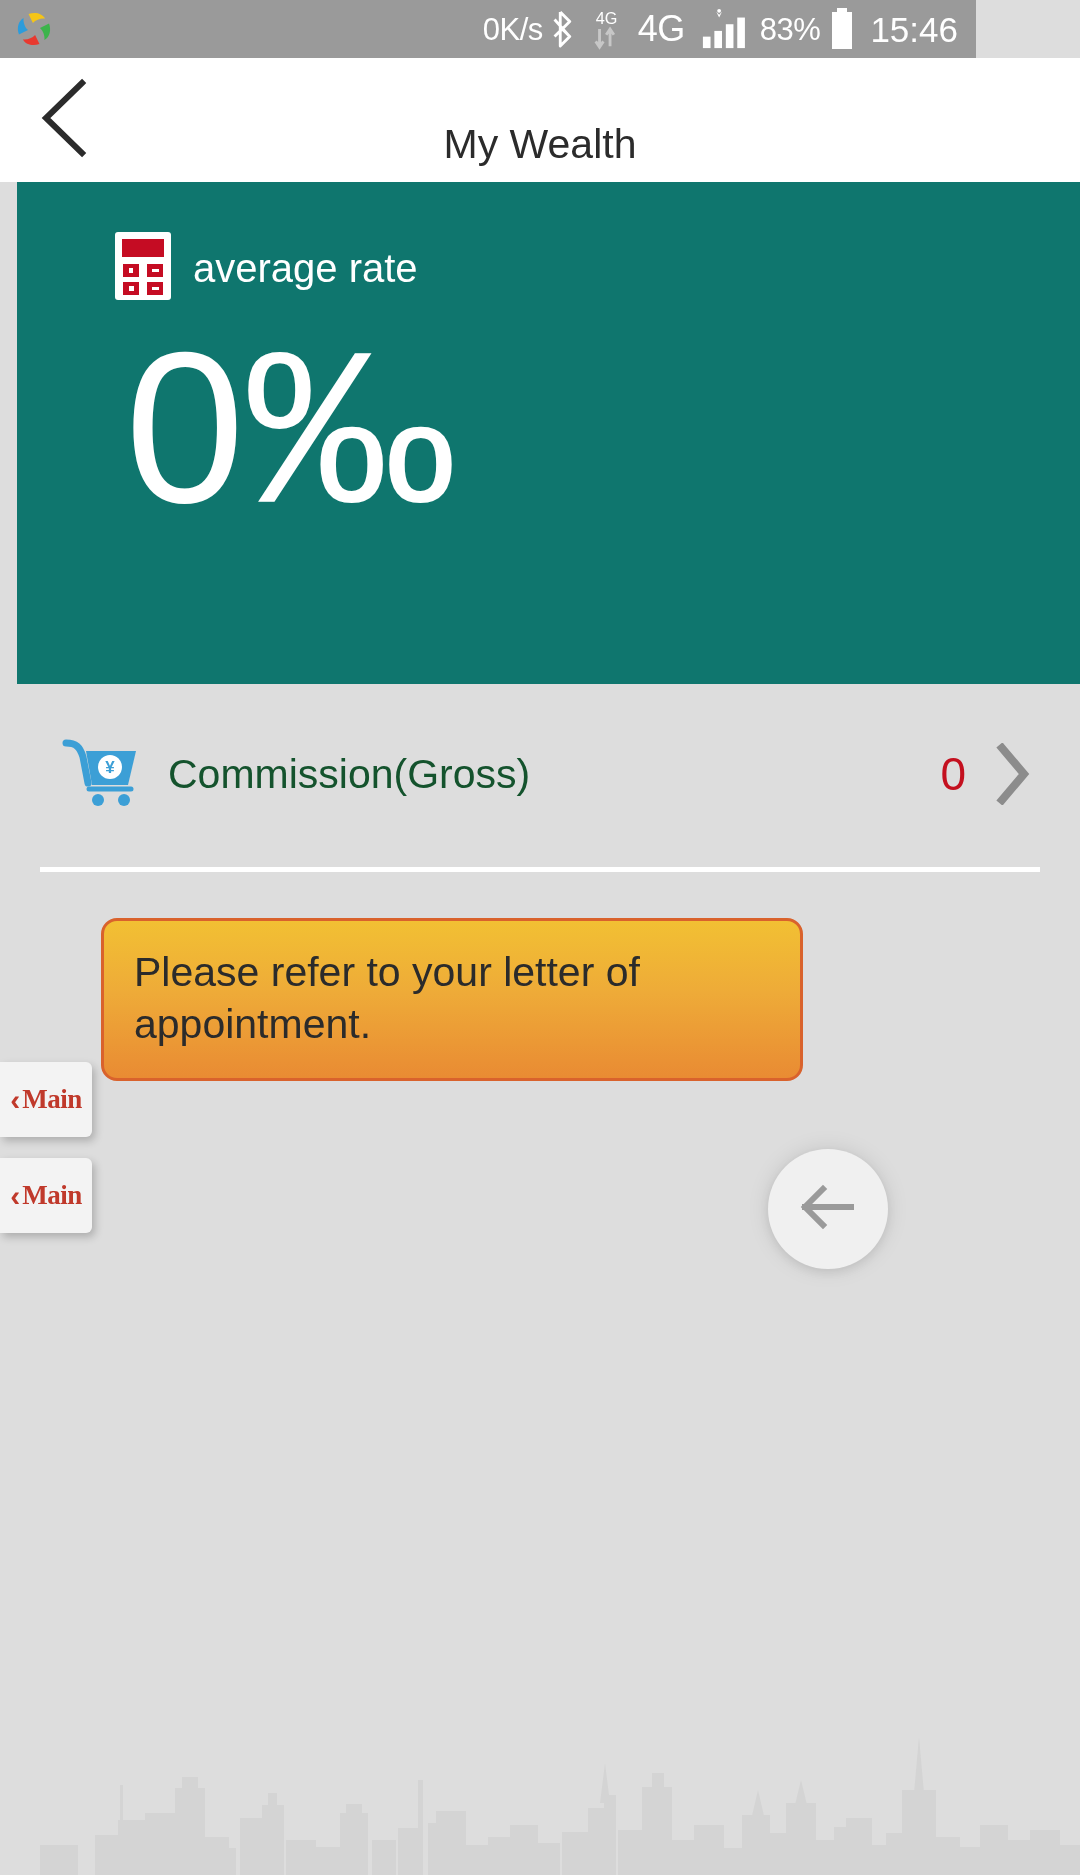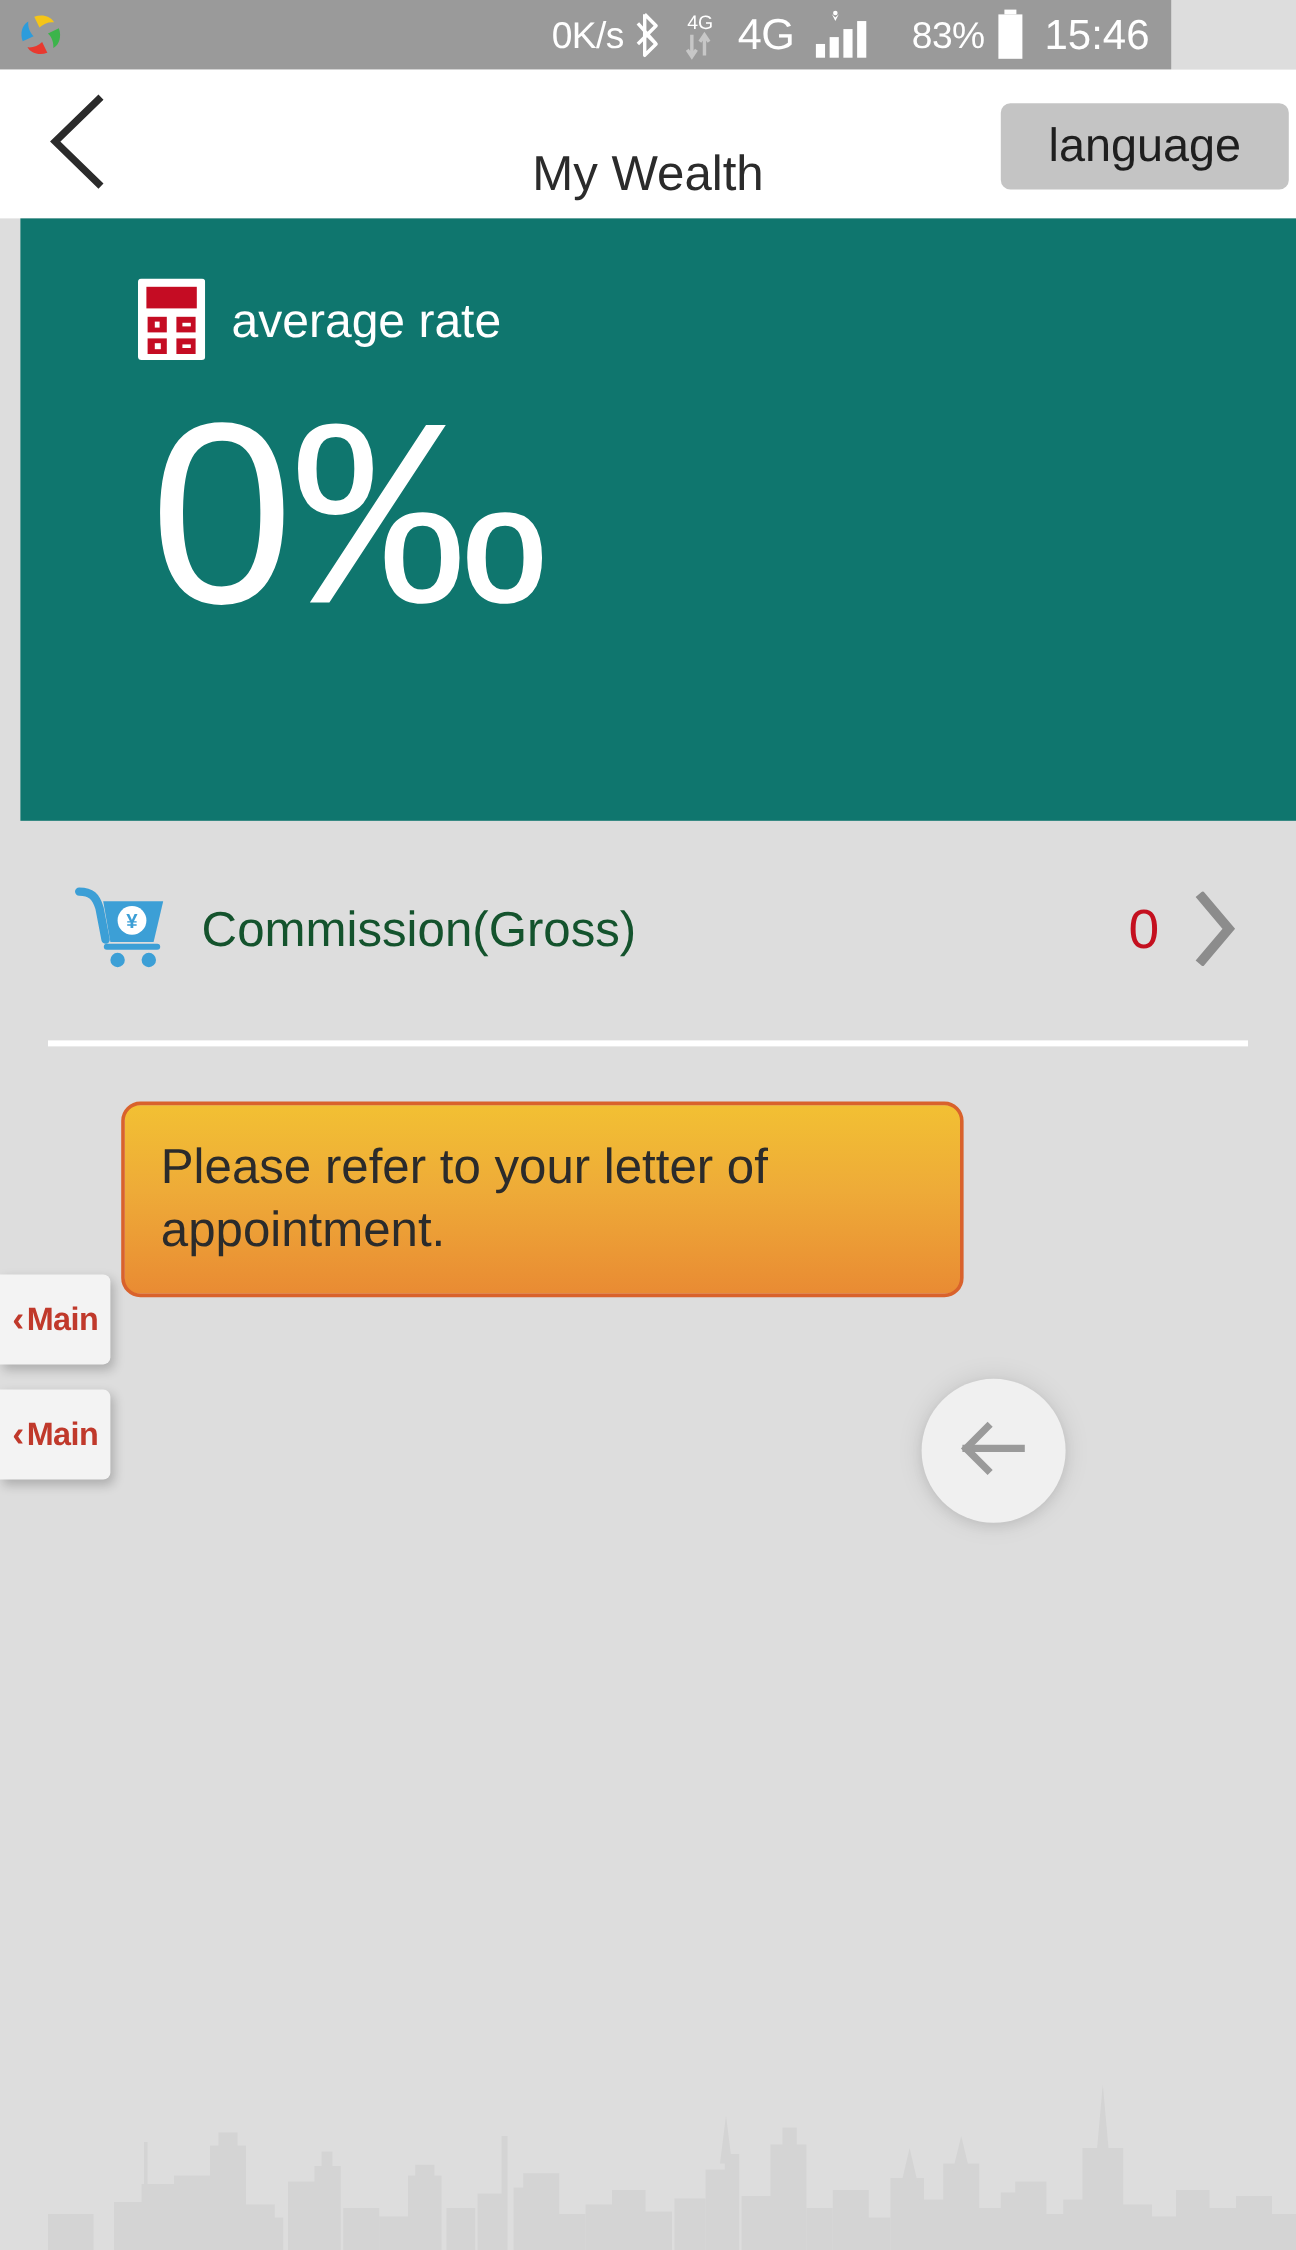--- a/index.html
+++ b/index.html
@@ -193,21 +193,21 @@
     align-items: center;
     justify-content: center;
     cursor: pointer;
   }
   #side-tab-main { top: 1062px; }
   #side-tab-back { top: 1158px; }
   .side-tab-text {
     font-size: 27px;
     color: #c0392b;
     font-weight: bold;
-    font-family: Liberation Sans, sans-serif;
+    font-family: Liberation Serif, serif;
     letter-spacing: -0.5px;
     white-space: nowrap;
   }
   .side-tab-chevron {
     color: #c0392b;
     font-size: 30px;
     font-weight: bold;
     margin-right: 2px;
     line-height: 1;
   }
@@ -272,41 +272,40 @@
       <span class="sb-icon">
         <svg width="56" height="42" viewBox="0 0 56 44">
           <path d="M22 4 L25 10 L28 4 L25 7 Z" fill="#ffffff"></path>
           <circle cx="25" cy="3" r="2" fill="#ffffff"></circle>
           <rect x="8" y="30" width="8" height="12" fill="#ffffff"></rect>
           <rect x="20" y="24" width="8" height="18" fill="#ffffff"></rect>
           <rect x="32" y="17" width="8" height="25" fill="#ffffff"></rect>
           <rect x="44" y="10" width="8" height="32" fill="#ffffff"></rect>
         </svg>
       </span>
-      <span class="sb-text" style="margin-left:24px;">83%</span>
+      <span class="sb-text" style="margin-left:1px;">83%</span>
       <span class="sb-icon">
         <svg width="26" height="44" viewBox="0 0 26 44">
           <rect x="8" y="1" width="10" height="4" fill="#ffffff"></rect>
           <rect x="3" y="5" width="20" height="37" fill="#ffffff"></rect>
         </svg>
       </span>
       <span class="sb-text" id="clock-text" style="margin-left:6px;">15:46</span>
     </div>
   </div>
 
   <div id="header">
     <div id="back-chevron-button">
       <span>
         <svg width="62" height="82" viewBox="0 0 62 82">
           <path d="M48 6 L12 41 L48 76" stroke="#2b2b2b" stroke-width="6" fill="none" stroke-linecap="square" stroke-linejoin="miter"></path>
         </svg>
       </span>
     </div>
     <div id="page-title">My Wealth</div>
-    <div id="language-button">language</div>
   </div>
 
   <div id="hero-panel">
     <div id="hero-label-row">
       <span id="calculator-icon">
         <svg width="56" height="68" viewBox="0 0 56 68">
           <rect x="0" y="0" width="56" height="68" rx="3" fill="#ffffff"></rect>
           <rect x="7" y="7" width="42" height="18" fill="#c50c23"></rect>
           <rect x="8" y="32" width="16" height="13" fill="#c50c23"></rect>
           <rect x="32" y="32" width="16" height="13" fill="#c50c23"></rect>

